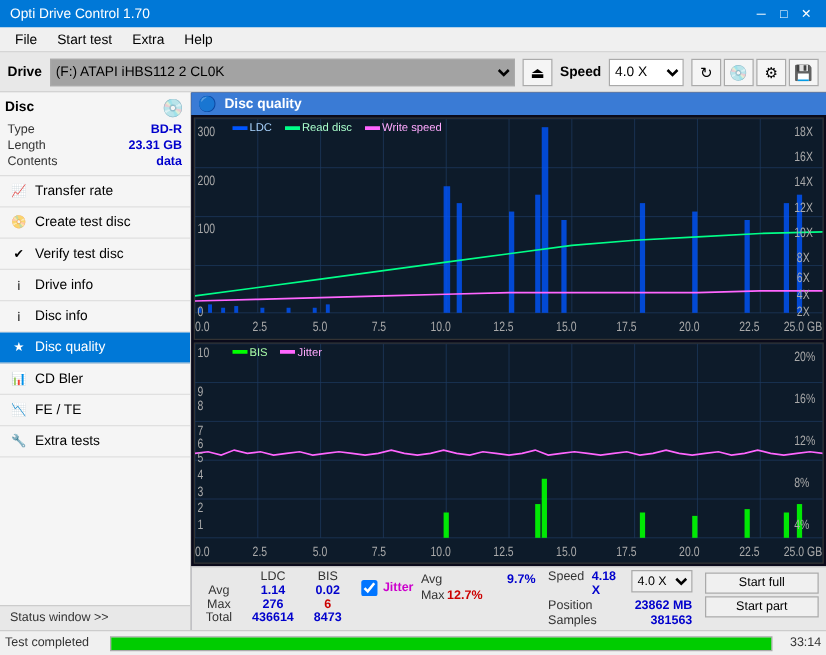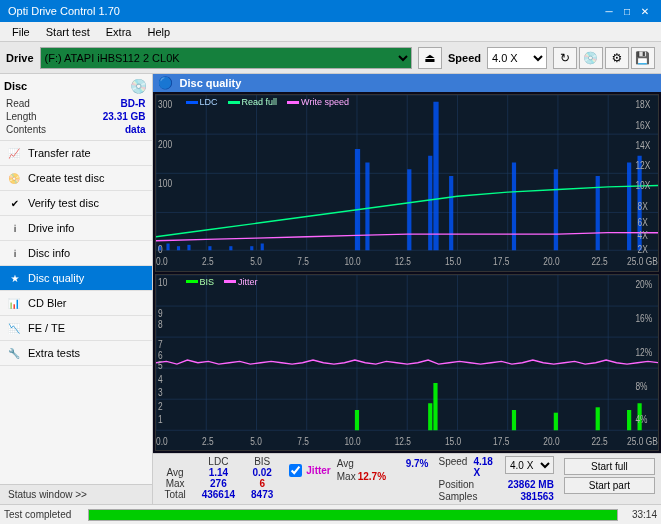--- a/index.html
+++ b/index.html
@@ -11,21 +11,21 @@
     .titlebar-controls { display: flex; gap: 2px; }
     .titlebar-btn { width: 16px; height: 16px; display: flex; align-items: center; justify-content: center; font-size: 10px; cursor: pointer; color: white; }
 
     
     .menubar { background: #f0f0f0; height: 20px; display: flex; align-items: center; padding: 0 4px; border-bottom: 1px solid #ccc; }
     .menu-item { padding: 2px 8px; font-size: 11px; cursor: pointer; }
 
     
     .drivebar { background: #e8e8e8; height: 32px; display: flex; align-items: center; padding: 0 6px; gap: 6px; border-bottom: 1px solid #ccc; }
     .drivebar-label { font-size: 11px; font-weight: bold; }
-    .drive-select { height: 22px; font-size: 11px; flex: 1; border: 1px solid #aaa; background: #15803d; }
+    .drive-select { height: 22px; font-size: 11px; flex: 1; border: 1px solid #aaa; background: #a3a3a3; }
     .drive-icon-btn { width: 24px; height: 22px; border: 1px solid #aaa; background: #f5f5f5; cursor: pointer; display: flex; align-items: center; justify-content: center; font-size: 12px; }
     .speed-label { font-size: 11px; font-weight: bold; }
     .speed-select { height: 22px; width: 60px; font-size: 11px; border: 1px solid #aaa; background: white; }
     .drivebar-icons { display: flex; gap: 2px; }
 
     
     .main { display: flex; height: calc(524px - 22px - 20px - 32px - 20px); }
 
     
     .left-panel { width: 160px; background: #f5f5f5; border-right: 1px solid #ccc; display: flex; flex-direction: column; }
@@ -141,21 +141,21 @@
 <div class="main">
 
   <div class="left-panel">
 
     <div class="disc-section">
       <div class="disc-header">
         <span class="disc-title">Disc</span>
         <span class="disc-icon">💿</span>
       </div>
       <div class="disc-row">
-        <span class="disc-row-label">Read</span>
+        <span class="disc-row-label">Type</span>
         <span class="disc-row-value">BD-R</span>
       </div>
       <div class="disc-row">
         <span class="disc-row-label">Length</span>
         <span class="disc-row-value">23.31 GB</span>
       </div>
       <div class="disc-row">
         <span class="disc-row-label">Contents</span>
         <span class="disc-row-value data">data</span>
       </div>
@@ -211,21 +211,21 @@
     <div class="charts-container">
 
       <div class="chart-top">
         <div class="chart-legend">
           <div class="legend-item">
             <div class="legend-dot" style="background:#0055ff;"></div>
             <span style="color:#aad4ff;font-size:9px;">LDC</span>
           </div>
           <div class="legend-item">
             <div class="legend-dot" style="background:#00ff88;"></div>
-            <span style="color:#aaffcc;font-size:9px;">Read full</span>
+            <span style="color:#aaffcc;font-size:9px;">Read disc</span>
           </div>
           <div class="legend-item">
             <div class="legend-dot" style="background:#ff66ff;"></div>
             <span style="color:#ffaaff;font-size:9px;">Write speed</span>
           </div>
         </div>
         <svg class="chart-svg" viewBox="0 0 480 130" preserveAspectRatio="none">
 
           <line x1="0" y1="0" x2="0" y2="115" class="grid-line"></line>
           <line x1="48" y1="0" x2="48" y2="115" class="grid-line"></line>

